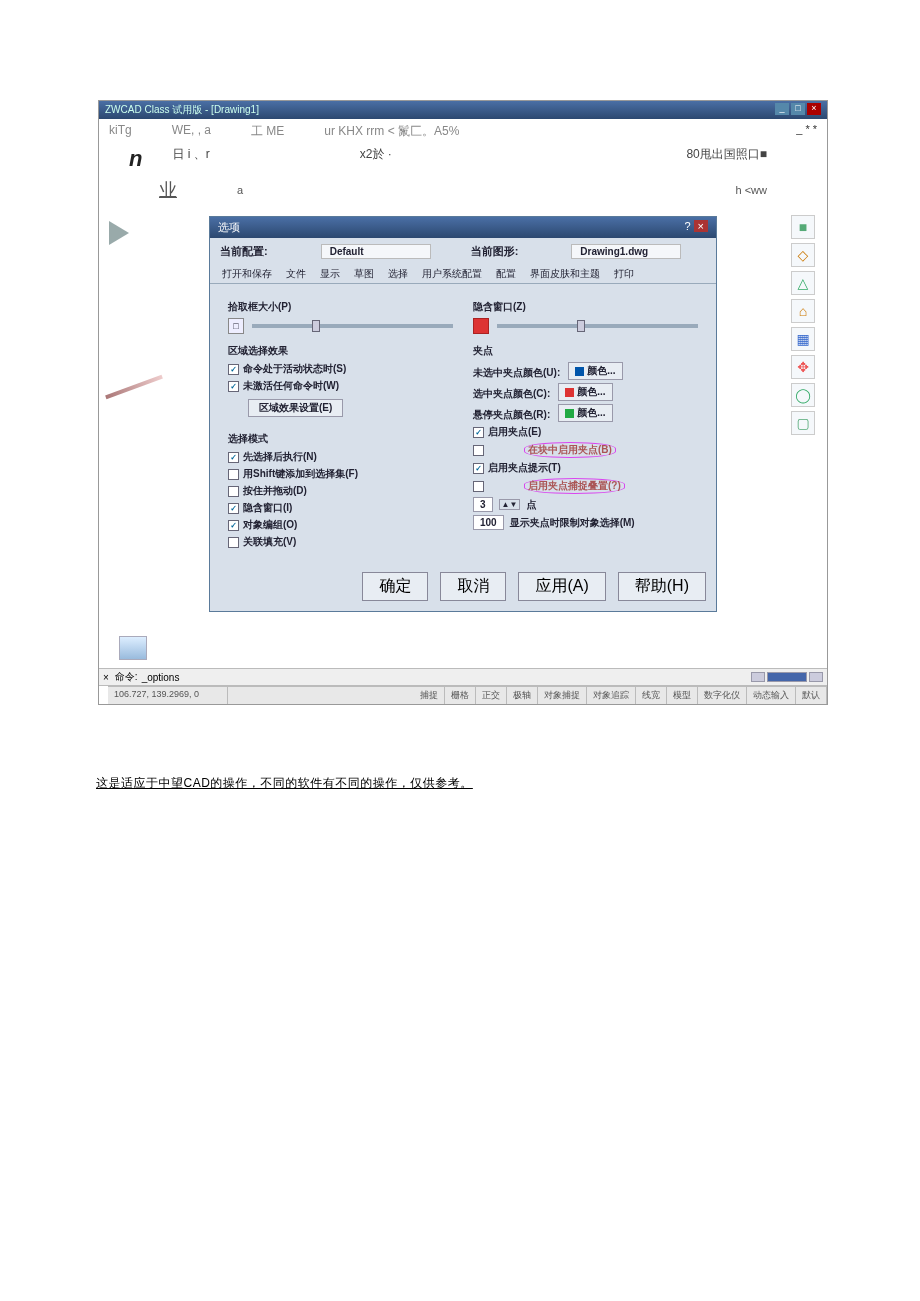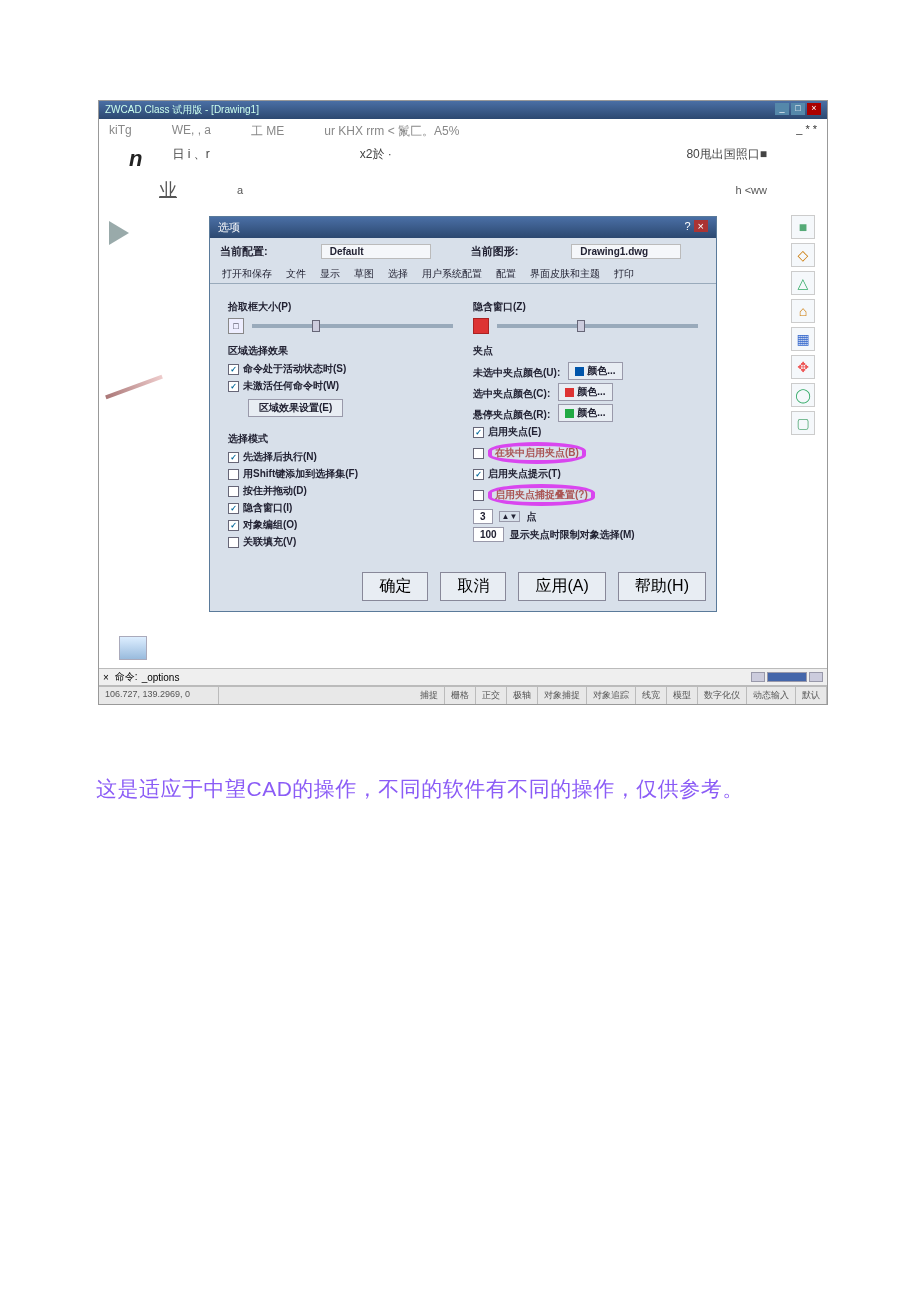--- a/index.html
+++ b/index.html
@@ -35,36 +35,36 @@
     .slider { display:flex; align-items:center; gap:8px; margin:4px 0 10px; }
     .slider .box { width:16px; height:16px; border:1px solid #888; background:#eef; display:flex; align-items:center; justify-content:center; font-size:9px; }
     .slider .track { flex:1; height:4px; background:#9ab; position:relative; }
     .slider .thumb { position:absolute; top:-4px; width:8px; height:12px; background:#ccd; border:1px solid #667; }
     .checkrow { display:flex; align-items:center; gap:4px; font-size:10px; margin:3px 0; }
     .chk { width:11px; height:11px; border:1px solid #667; background:#fff; display:inline-flex; align-items:center; justify-content:center; font-size:8px; color:#069; }
     .btn-small { background:#e8edf3; border:1px solid #99a; padding:1px 10px; font-size:10px; display:inline-block; margin:3px 0; }
     .colorrow { display:flex; align-items:flex-end; gap:8px; margin:3px 0; font-size:10px; }
     .colorbtn { background:#e8edf3; border:1px solid #99a; padding:1px 6px; display:flex; align-items:center; gap:3px; }
     .sw { width:9px; height:9px; display:inline-block; }
-    .red-oval { border:4px solid #d946ef; border-radius:50%/40%; padding:0 3px; color:#a55; display:inline-block; }
+    .red-oval { border:1px solid #d946ef; border-radius:50%/40%; padding:0 3px; color:#a55; display:inline-block;margin-left:36px; }
     .spin { display:flex; align-items:center; gap:6px; margin:3px 0; font-size:10px; }
     .spin .num { border:1px solid #99a; background:#fff; padding:1px 6px; }
     .dlg-foot { padding:10px; display:flex; justify-content:flex-end; gap:12px; }
     .dlg-foot button { background:#e8edf3; border:1px solid #889; padding:3px 16px; font-size:16px; }
     .bottom-icon { margin: 24px 0 0 20px; width:28px; height:24px; border:1px solid #aab; background:linear-gradient(#def,#9bd); }
     .cmdline-wrap { margin:8px 0 0 0; }
     .cmdline { display:flex; align-items:center; border-top:1px solid #bbb; border-bottom:1px solid #bbb; font-size:10px; padding:1px 4px; background:#efefef; }
     .cmdline .x2 { margin-right:6px; }
     .cmdline .scroll { display:flex; gap:2px; margin-left:auto; }
     .scroll .sb { width:14px; height:10px; background:#ccd; border:1px solid #99a; }
     .scroll .sb.b { width:40px; background:#46a; }
-    .statusbar { display:flex; font-size:9px; background:#e8e8e8; border-top:1px solid #bbb; }
+    .statusbar { display:flex; font-size:9px; background:#e8e8e8; border-top:1px solid #bbb;margin-left:9px; }
     .statusbar .cell { border-right:1px solid #bbb; padding:2px 6px; color:#555; }
     .statusbar .fill { flex:1; }
-    .caption { margin: 70px 0 0 96px; font-size: 21px; color:#8b5cf6; letter-spacing:0.5px; }
+    .caption { margin: 70px 0 0 96px; font-size: 12px; color:#000000; letter-spacing:0.5px;text-decoration:underline; }
   </style>
 </head>
 <body>
 
 <div class="page">
   <div class="app-window">
     <div class="titlebar">
       <span>ZWCAD Class 试用版 - [Drawing1]</span>
       <div class="titlebar-right">
         <span class="tb-btn" style="background:#58a">_</span>

